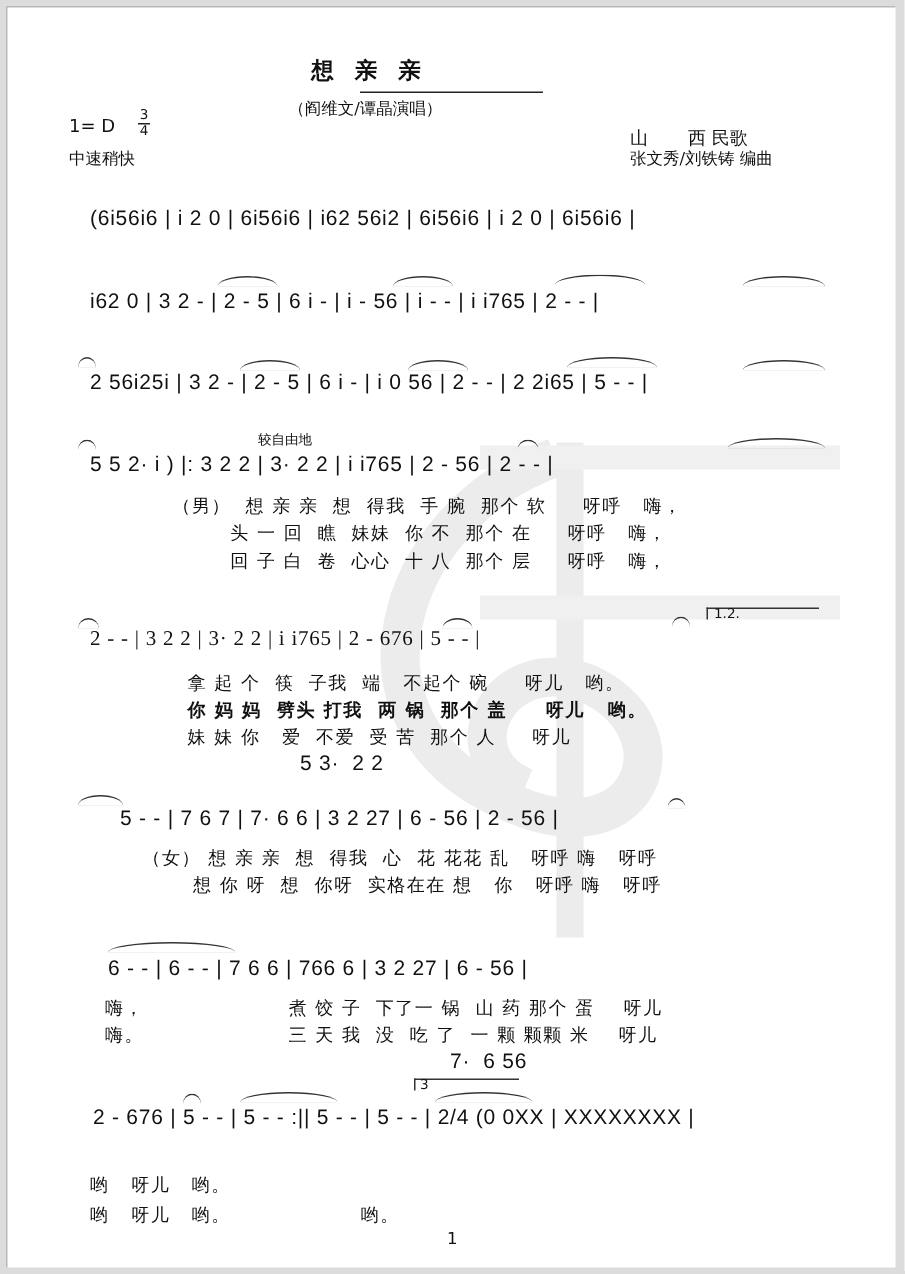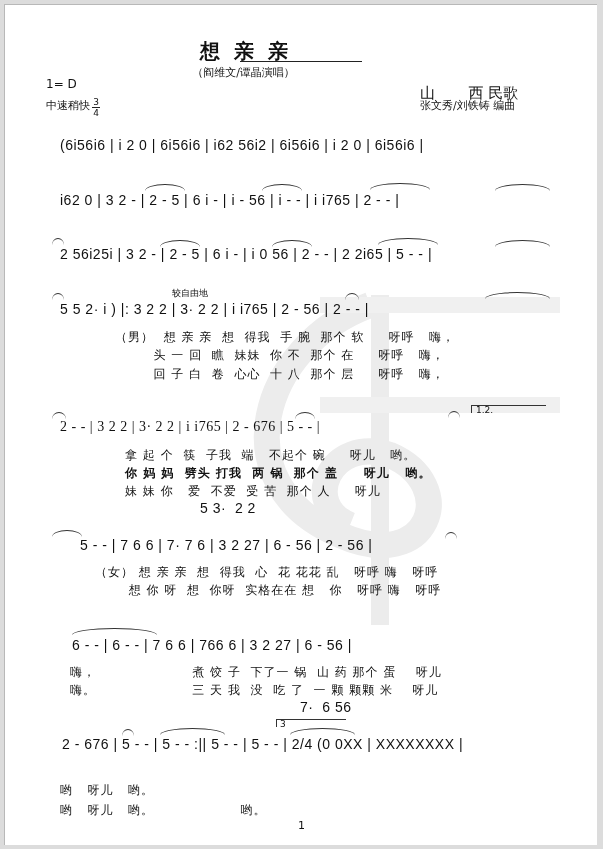--- a/index.html
+++ b/index.html
@@ -2,28 +2,28 @@
 <html><head>
 <meta charset="utf-8">
 <style>
   html, body { margin: 0; padding: 0; }
   body { width: 603px; height: 849px; background: #dcdcdc; position: relative; overflow: hidden;
          font-family: "DejaVu Sans", sans-serif; color: #111; }
   .page { position: absolute; left: 4px; top: 4px; width: 593px; height: 841px; background: #fff;
           border-top: 1px solid #b8b8b8; border-left: 1px solid #b8b8b8; box-sizing: border-box; }
   .abs { position: absolute; white-space: pre; }
   .title { left: 0; width: 502px; top: 38px; text-align: center; font-family: "DejaVu Serif", serif;
-           font-weight: bold; font-size: 20px; letter-spacing: 14px; }
+           font-weight: bold; font-size: 15px; letter-spacing: 14px; }
   .title-rule { position: absolute; left: 240px; top: 61px; width: 122px; height: 1px; background: #222; }
   .singers { left: 0; width: 487px; top: 65px; text-align: center; font-size: 11px; font-family: "DejaVu Serif", serif; }
   .key { left: 46px; top: 77px; font-size: 12px; }
-  .timesig { position: absolute; left: 92px; top: 72px; font-size: 9px; line-height: 10px; text-align: center; margin-top: 25px; }
+  .timesig { position: absolute; left: 92px; top: 72px; font-size: 9px; line-height: 10px; text-align: center; }
   .timesig .bar { display:block; height:1px; background:#222; width:8px; margin:0 auto; }
   .tempo { left: 46px; top: 98px; font-size: 11px; font-family: "DejaVu Serif", serif; }
-  .origin { left: 420px; top: 84px; font-size: 15px; font-family: "DejaVu Serif", serif; }
+  .origin { left: 420px; top: 84px; font-size: 12px; font-family: "DejaVu Serif", serif; }
   .arranger { left: 420px; top: 98px; font-size: 11px; font-family: "DejaVu Serif", serif; }
 
   .notes { font-family: "Liberation Sans", sans-serif; font-size: 14px; letter-spacing: 0.5px; }
   .lyr { font-family: "DejaVu Serif", serif; font-size: 12px; letter-spacing: 1px; }
   .small { font-size: 9px; font-family: "DejaVu Sans", sans-serif; }
   .pagenum { left: 0; width: 603px; top: 819px; text-align: center; font-size: 11px; }
 
   .slur { position: absolute; border-top: 1px solid #333; border-radius: 50% 50% 0 0 / 100% 100% 0 0; height: 6px; }
   .vline { position: absolute; width: 1px; background: #333; }
 
@@ -85,21 +85,21 @@
 <div style="position:absolute; left:471px; top:405px; width:75px; height:1px; background:#333;"></div>
 <div class="abs small" style="left:476px; top:405px;">1.2.</div>
 <div class="abs notes" style="left:60px; top:419px;font-family:Liberation Serif, serif;">2 - - | 3 2 2 | 3· 2 2 | i i765 | 2 - 676 | 5 - - |</div>
 <div class="abs lyr" style="left:125px; top:447px;">拿 起 个  筷  子我  端   不起个 碗     呀儿   哟。</div>
 <div class="abs lyr" style="left:125px; top:465px;font-weight:bold;">你 妈 妈  劈头 打我  两 锅  那个 盖     呀儿   哟。</div>
 <div class="abs lyr" style="left:125px; top:483px;">妹 妹 你   爱  不爱  受 苦  那个 人     呀儿</div>
 <div class="abs notes" style="left:200px; top:500px;">5 3·  2 2</div>
 
 <div class="slur" style="left:52px; top:530px; width:30px;"></div>
 <div class="slur" style="left:445px; top:532px; width:12px;"></div>
-<div class="abs notes" style="left:80px; top:537px;">5 - - | 7 6 6 | 7· 7 6 | 3 2 27 | 6 - 56 | 2 - 56 |</div>
+<div class="abs notes" style="left:80px; top:537px;">5 - - | 7 6 7 | 7· 6 6 | 3 2 27 | 6 - 56 | 2 - 56 |</div>
 <div class="abs lyr" style="left:95px; top:564px;">（女） 想 亲 亲  想  得我  心  花 花花 乱   呀呼 嗨   呀呼</div>
 <div class="abs lyr" style="left:95px; top:582px;">       想 你 呀  想  你呀  实格在在 想   你   呀呼 嗨   呀呼</div>
 
 <div class="slur" style="left:72px; top:628px; width:85px;"></div>
 <div class="abs notes" style="left:72px; top:637px;">6 - - | 6 - - | 7 6 6 | 766 6 | 3 2 27 | 6 - 56 |</div>
 <div class="abs lyr" style="left:70px; top:664px;">嗨，                    煮 饺 子  下了一 锅  山 药 那个 蛋    呀儿</div>
 <div class="abs lyr" style="left:70px; top:682px;">嗨。                    三 天 我  没  吃 了  一 颗 颗颗 米    呀儿</div>
 <div class="abs notes" style="left:300px; top:699px;">7·  6 56</div>
 
 <div class="slur" style="left:122px; top:729px; width:12px;"></div>

